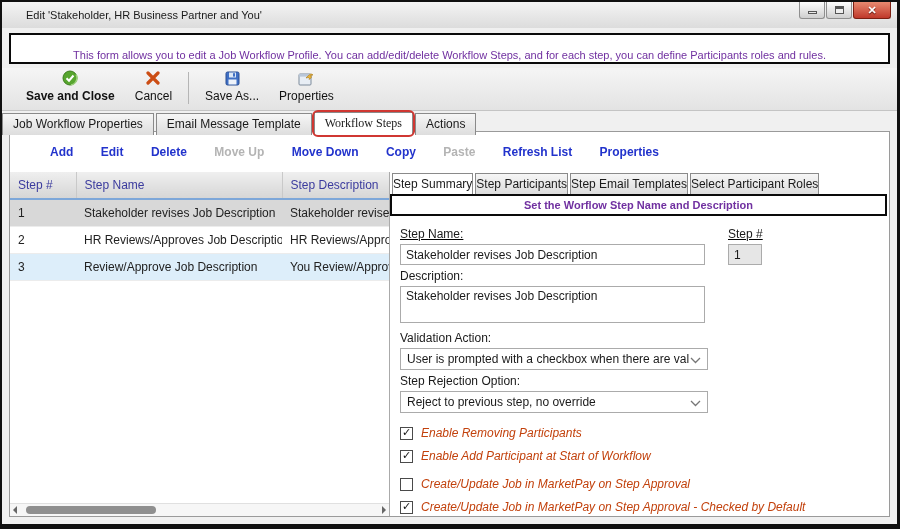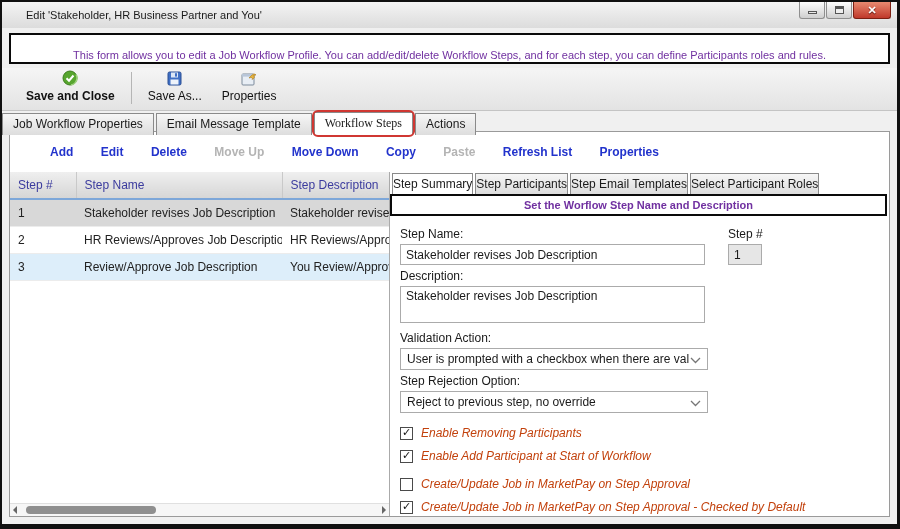--- a/index.html
+++ b/index.html
@@ -97,21 +97,21 @@
     cursor:pointer; white-space:nowrap;
   }
   .subtab.active{ background:#fff; }
   .panelheader{
     border:2px solid #0a0a0a; background:#fff; height:22px; margin-right:2px;
     display:flex; align-items:center; justify-content:center;
   }
   .panelheader span{ font-size:11px; font-weight:bold; color:#7030a0; }
   .form{ padding:7px 12px 0 10px; }
   .flabel{ font-size:12px; color:#1a1a1a; margin:4px 0 3px 0; }
-  .row-flex{ display:flex; }
+  .row-flex{ display:flex;text-decoration:underline; }
   .col-name{ width:316px; }
   .col-num{ margin-left:12px; }
   input.txt{
     width:305px; height:21px; border:1px solid #ababab; font-size:12px;
     font-family:"Liberation Sans",sans-serif; padding:0 5px; color:#1a1a1a; background:#fff;
   }
   input.num{ width:34px; height:21px; border:1px solid #ababab; background:#e6e6e6; font-size:12px; padding:0 5px; color:#1a1a1a; }
   textarea.desc{
     width:305px; height:37px; border:1px solid #ababab; font-size:12px; resize:none;
     font-family:"Liberation Sans",sans-serif; padding:2px 5px; color:#1a1a1a;
@@ -160,20 +160,28 @@
   <div class="toolbar">
     <div class="tbtn emph">
       <span class="ticon">
         <svg width="16" height="16" viewBox="0 0 16 16">
             <circle cx="8" cy="8" r="7" fill="#57a52e" stroke="#3c7d1d"></circle>
             <circle cx="8" cy="8" r="7" fill="none" stroke="#9fd37f" stroke-width="1.5" stroke-dasharray="10 30"></circle>
             <path d="M4.5 8.2 L7 10.7 L11.5 5.5" stroke="#fff" stroke-width="2" fill="none"></path>
           </svg>
       </span>
       <span class="tlabel">Save and Close</span>
+    </div>
+    <div class="tbtn">
+      <span class="ticon">
+        <svg width="14" height="14" viewBox="0 0 14 14">
+            <path d="M2 2 L12 12 M12 2 L2 12" stroke="#cc4d14" stroke-width="3.2" stroke-linecap="round"></path>
+          </svg>
+      </span>
+      <span class="tlabel">Cancel</span>
     </div>
     <div class="tb-divider"></div>
     <div class="tbtn">
       <span class="ticon">
         <svg width="15" height="15" viewBox="0 0 15 15">
             <rect x="1" y="1" width="13" height="13" rx="1.5" fill="#3f6fc4" stroke="#2a4e93"></rect>
             <rect x="4" y="1.5" width="7" height="5" fill="#dce7f5"></rect>
             <rect x="8" y="2.2" width="2" height="3.4" fill="#3f6fc4"></rect>
             <rect x="3.5" y="8.5" width="8" height="5" fill="#eef3fa"></rect>
           </svg>

